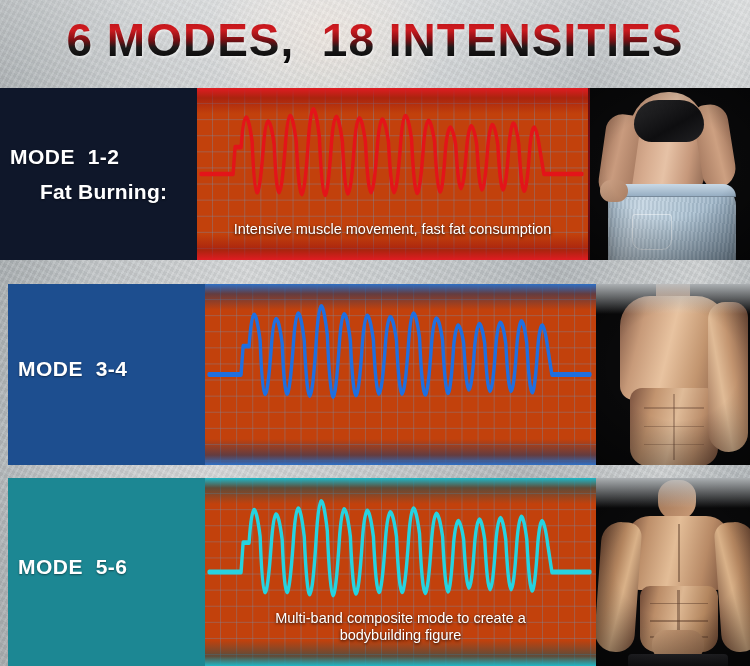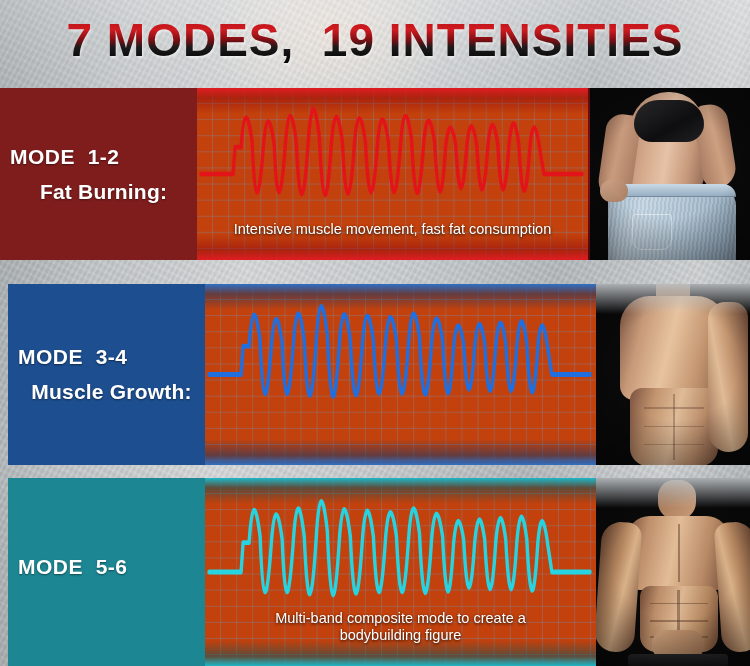--- a/index.html
+++ b/index.html
@@ -97,21 +97,21 @@
     padding:0 8px;box-sizing:border-box;
   }
 
   
   .photo{
     width:162px;flex:0 0 162px;position:relative;overflow:hidden;
     background:#09090a;
   }
 
   
-  .t1 .label-pane{background:#7f1d1d;}
+  .t1 .label-pane{background:#0f172a;}
   .t1 .scope .glowtop{background:linear-gradient(180deg,#e01c22 0%,rgba(150,12,16,.55) 38%,rgba(10,10,11,0) 100%);}
   .t1 .scope .glowbot{background:linear-gradient(0deg,#e01c22 0%,rgba(150,12,16,.55) 38%,rgba(10,10,11,0) 100%);}
   .t1 .photo{box-shadow:inset 2px 0 0 #8c1016;}
 
   
   .t2 .label-pane{background:#1d4e8f;}
   .t2 .scope .glowtop{background:linear-gradient(180deg,#2f6fc4 0%,rgba(22,56,106,.55) 38%,rgba(10,10,11,0) 100%);}
   .t2 .scope .glowbot{background:linear-gradient(0deg,#2f6fc4 0%,rgba(22,56,106,.55) 38%,rgba(10,10,11,0) 100%);}
 
   
@@ -254,21 +254,21 @@
     position:absolute;left:0;right:0;top:0;height:30px;
     background:linear-gradient(180deg,rgba(200,205,208,.85),rgba(200,205,208,0));
   }
 </style>
 </head>
 <body>
 
 <div class="bg-photo"></div>
 <div class="bg-vig"></div>
 
-<div class="headline">7 MODES,  19 INTENSITIES</div>
+<div class="headline">6 MODES,  18 INTENSITIES</div>
 
 <div class="row row-1 t1">
   <div class="label-pane">
     <div class="ln1">MODE  1-2</div>
     <div class="ln2">Fat Burning:</div>
   </div>
   <div class="scope">
     <div class="grid"></div>
     <div class="glowtop"></div>
     <div class="glowbot"></div>
@@ -288,21 +288,20 @@
       <div class="pocket"></div>
       <div class="hand"></div>
     </div>
     <div class="ph-dark"></div>
   </div>
 </div>
 
 <div class="row row-2 t2">
   <div class="label-pane">
     <div class="ln1">MODE  3-4</div>
-    <div class="ln2">Muscle Growth:</div>
   </div>
   <div class="scope">
     <div class="grid"></div>
     <div class="glowtop"></div>
     <div class="glowbot"></div>
     <svg class="wave-svg" viewBox="0 0 390 128" preserveAspectRatio="none">
       <path class="wv" d="M4,64 L36,64 L38,44 L44,44 Q48,2 55,40 Q59,112 66,46 Q70,6 77,42 Q81,112 88,44 Q92,0 99,40 Q104,118 111,40 Q115,-6 122,36 Q127,120 134,42 Q138,2 145,40 Q150,116 157,42 Q161,4 168,40 Q173,114 180,42 Q184,6 191,40 Q196,114 203,42 Q207,2 214,38 Q219,116 226,42 Q230,8 237,40 Q242,112 248,44 Q252,16 258,42 Q263,106 269,44 Q273,14 279,42 Q284,108 290,44 Q294,12 300,42 Q305,108 311,44 Q315,10 321,42 Q326,110 332,44 Q336,14 342,46 L346,64 L384,64" fill="none" stroke="#1f6fe0" stroke-width="3.4" stroke-linecap="round" stroke-linejoin="round"></path>
     </svg>
   </div>
   <div class="photo ph2">

